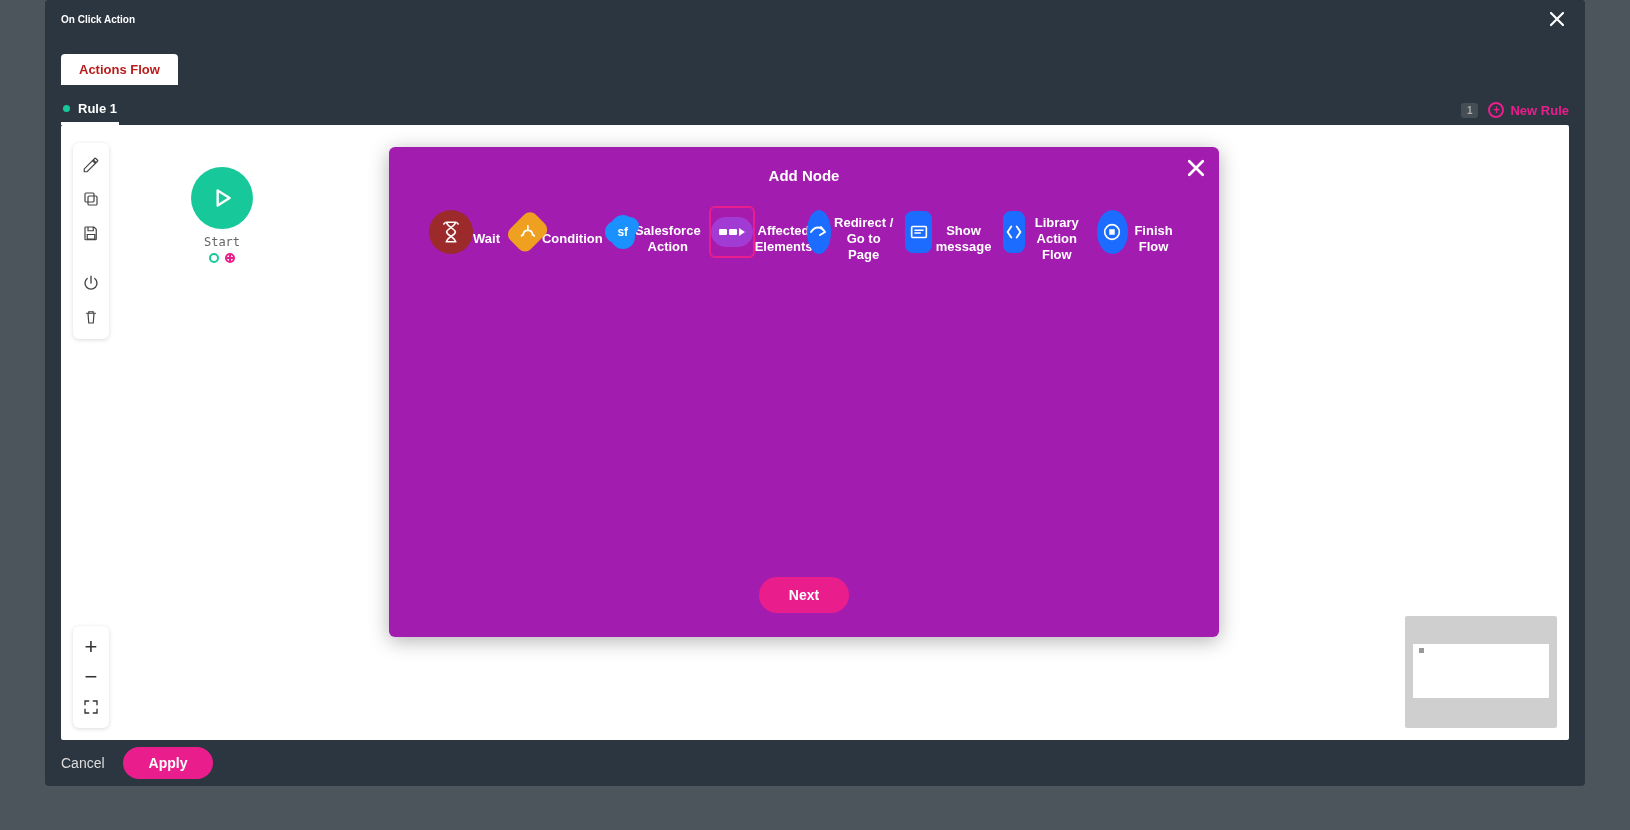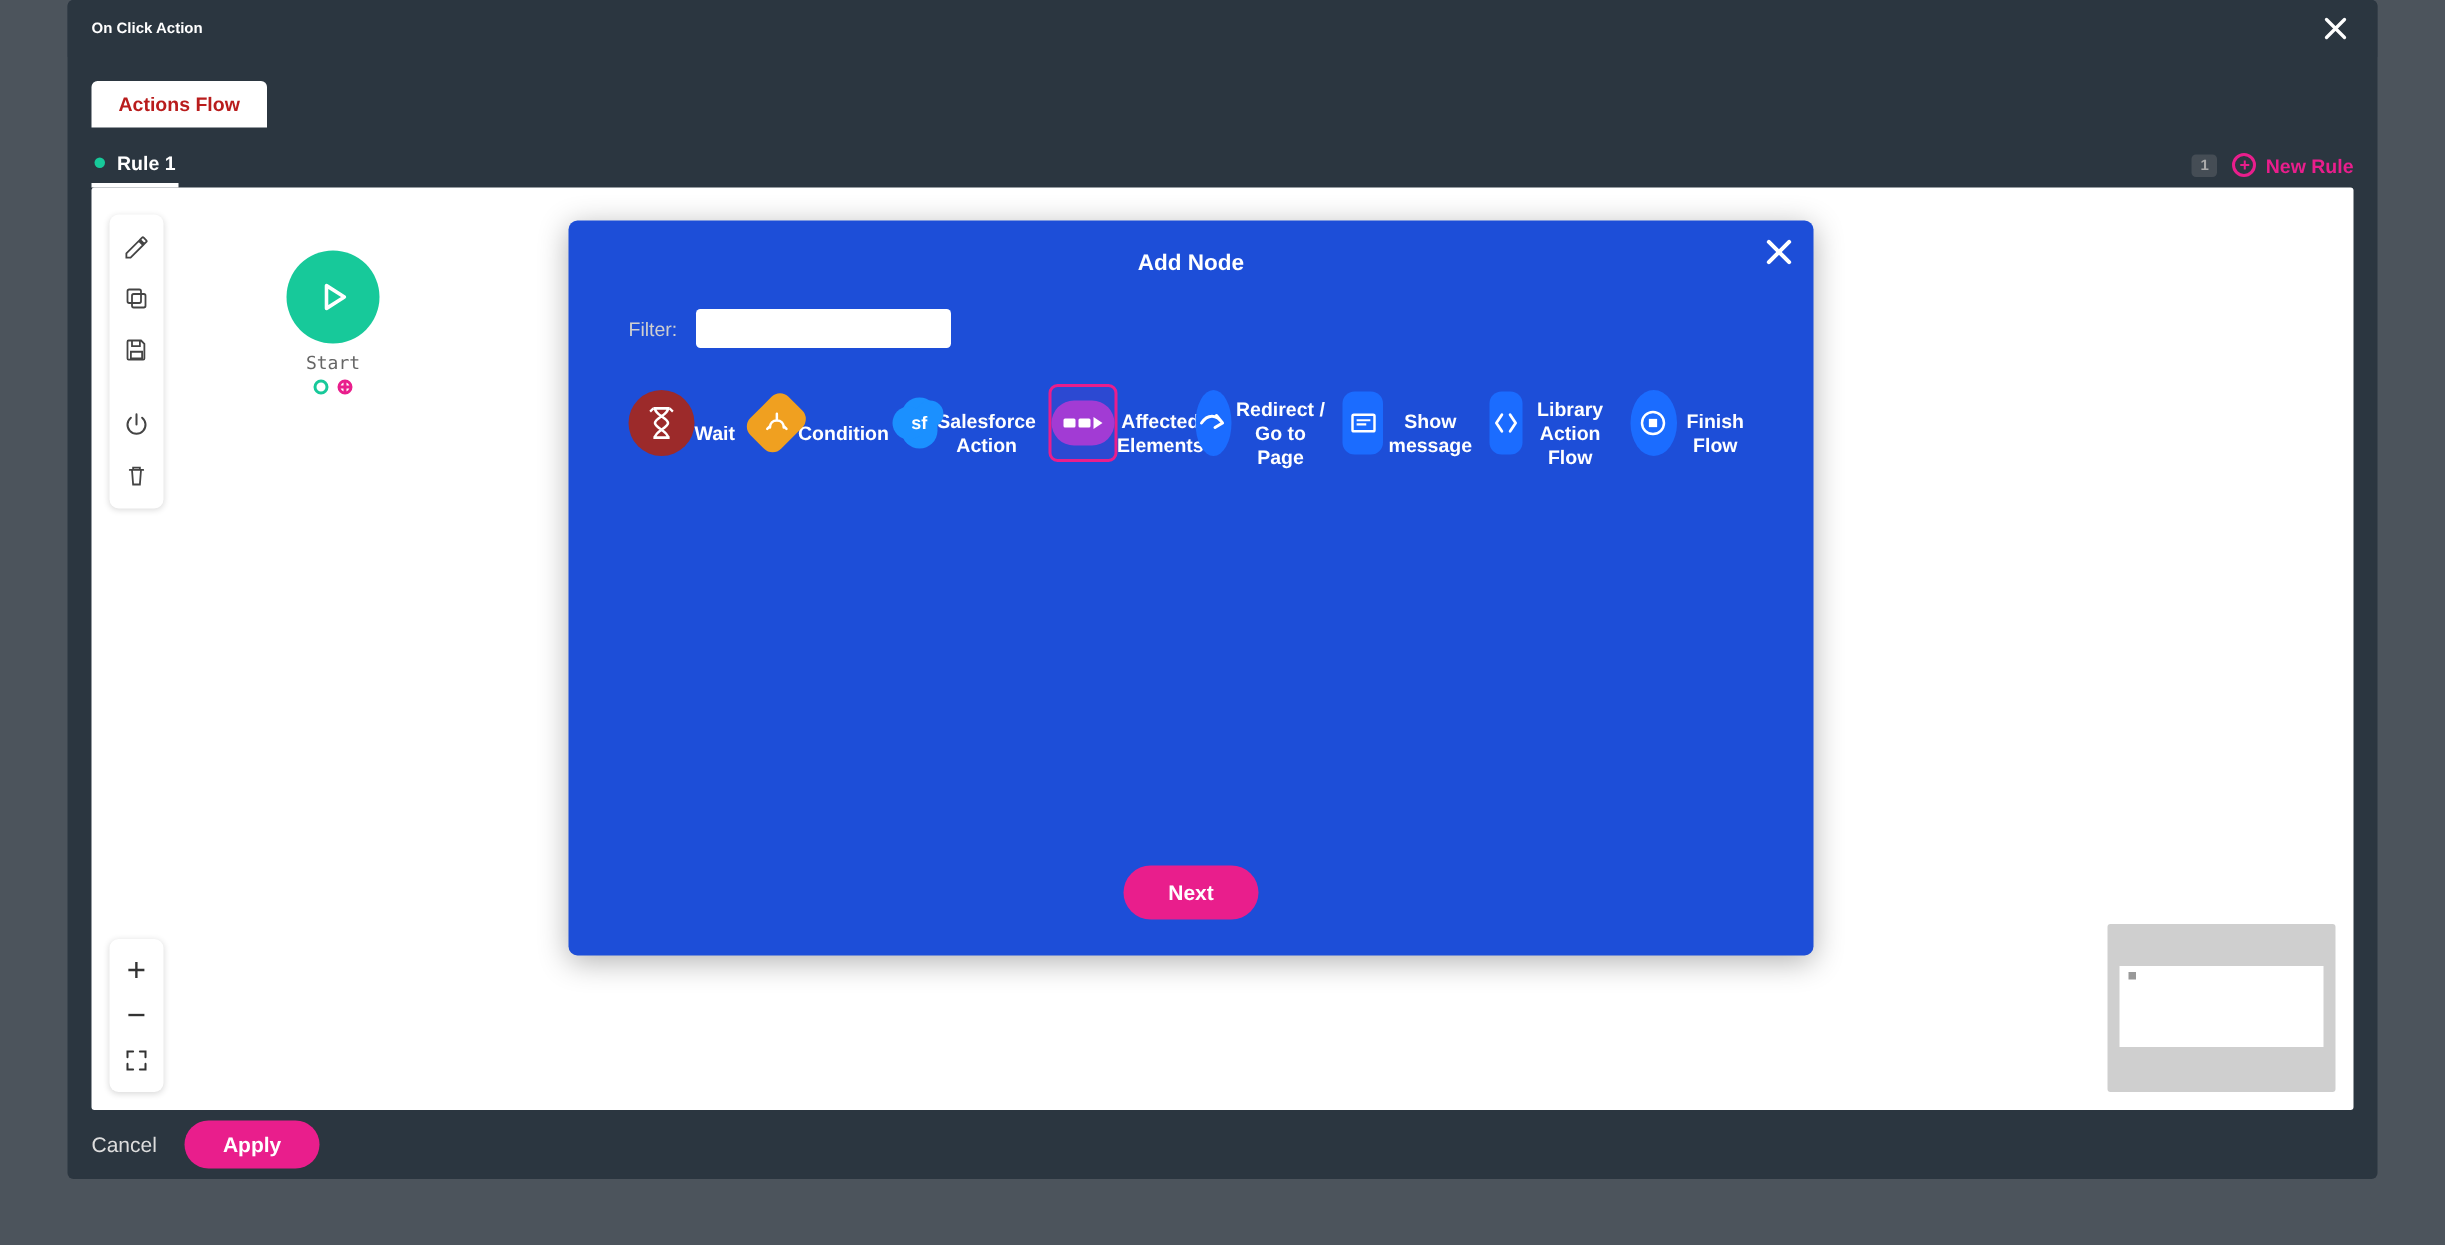--- a/index.html
+++ b/index.html
@@ -29,21 +29,21 @@
 .start-label{margin-top:6px;color:#666;font-size:12px;font-family:monospace}
 .start-ports{margin-top:4px;display:flex;gap:6px}
 .port-teal{width:10px;height:10px;border:2px solid #17c99a;border-radius:50%;background:#fff}
 .port-pink{width:10px;height:10px;border:2px solid #e91e8c;border-radius:50%;background:#fff;position:relative}
 .port-pink:before,.port-pink:after{content:"";position:absolute;background:#e91e8c}
 .port-pink:before{left:2px;top:-1px;width:2px;height:8px}
 .port-pink:after{left:-1px;top:2px;width:8px;height:2px}
 .minimap{position:absolute;right:12px;bottom:12px;width:152px;height:112px;background:#cfcfcf;border-radius:2px}
 .minimap-view{position:absolute;left:8px;top:28px;right:8px;height:54px;background:#fff}
 .minimap-dot{position:absolute;left:14px;top:32px;width:5px;height:5px;background:#999}
-.modal{position:absolute;left:318px;top:22px;width:830px;height:490px;background:#1d4ed8;border-radius:6px;box-shadow:0 4px 20px rgba(0,0,0,0.3);padding:20px 40px 24px 40px;display:flex;flex-direction:column}
+.modal{position:absolute;left:328px;top:22px;width:830px;height:490px;background:#a21caf;border-radius:6px;box-shadow:0 4px 20px rgba(0,0,0,0.3);padding:20px 40px 24px 40px;display:flex;flex-direction:column}
 .modal-close{position:absolute;right:14px;top:12px;color:#fff;font-size:22px;cursor:pointer}
 .modal-title{color:#fff;font-size:15px;font-weight:700;text-align:center;margin-bottom:22px}
 .modal-filter{display:flex;align-items:center;gap:12px;margin-bottom:24px}
 .filter-label{color:#cfcfcf;font-size:13px}
 .filter-input{width:170px;height:26px;background:#fff;border:none;border-radius:3px;padding:0 8px;font-size:13px}
 .tabs{display:flex;border-bottom:1px solid #4a525a;margin-bottom:28px}
 .tabs .tab{color:#b9bfc4;font-size:14px;font-weight:600;padding:10px 16px;cursor:pointer;white-space:nowrap}
 .tabs .tab.active{color:#fff;border-bottom:3px solid #fff;font-weight:700}
 .node-grid{display:flex;gap:8px;justify-content:flex-start}
 .node-item{width:90px;display:flex;flex-direction:row;align-items:center;cursor:pointer}
@@ -161,24 +161,20 @@
     </div>
 
     <div class="modal">
       <div class="modal-close">
         <svg width="18" height="18" viewBox="0 0 16 16">
             <path d="M2 2 L14 14 M14 2 L2 14" stroke="#fff" stroke-width="2.4" stroke-linecap="round"></path>
           </svg>
       </div>
       <div class="modal-title">Add Node</div>
 
-      <div class="modal-filter">
-        <span class="filter-label">Filter:</span>
-        <input class="filter-input" style="">
-      </div>
 
 
       <div class="node-grid">
         <div class="node-item">
           <div class="node-icon wait-ic">
             <svg width="26" height="26" viewBox="0 0 24 24">
                 <path d="M7 3h10 M7 21h10 M8 3c0 4 8 6 8 9s-8 5-8 9 M16 3c0 4-8 6-8 9s8 5 8 9" fill="none" stroke="#fff" stroke-width="1.6"></path>
                 <path d="M5 5l2-2 M19 5l-2-2" stroke="#fff" stroke-width="1.4"></path>
               </svg>
           </div>

